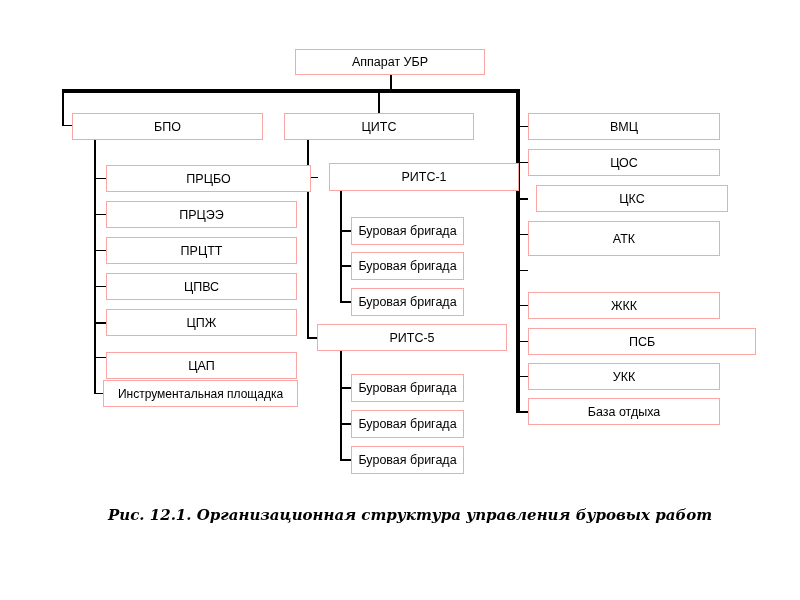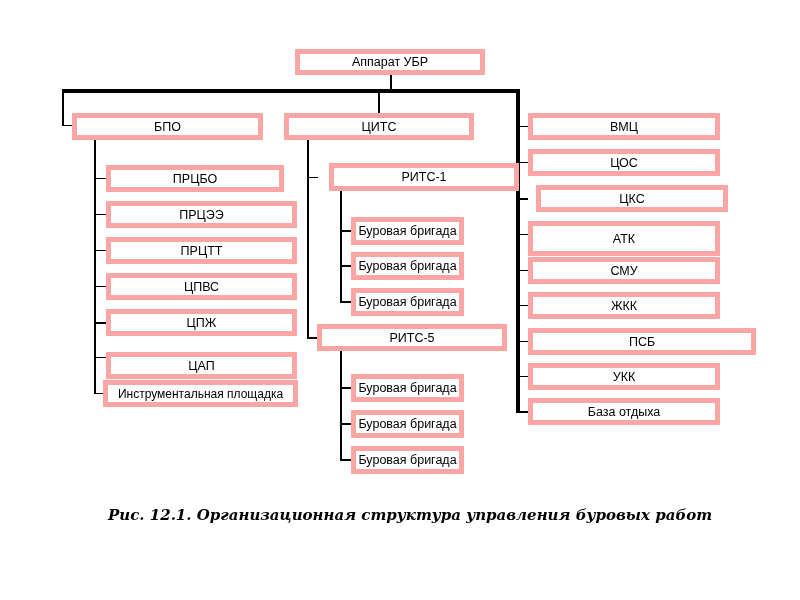--- a/index.html
+++ b/index.html
@@ -8,21 +8,21 @@
     background:#ffffff;
     font-family:"Liberation Sans", sans-serif;
     position:relative;
     overflow:hidden;
   }
   .canvas{position:absolute;left:0;top:0;width:800px;height:600px;}
   .box{
     position:absolute;
     box-sizing:border-box;
     background:#ffffff;
-    border:5px solid #fca5a5;
+    border:1px solid #fca5a5;
     display:flex;
     align-items:center;
     justify-content:center;
     font-size:12.5px;
     color:#000000;
     white-space:nowrap;
     z-index:2;
   }
   .ln{
     position:absolute;
@@ -65,21 +65,21 @@
   </div>
   <div class="ln" style="left:94px;top:140px;width:2px;height:254px"></div>
   <div class="ln" style="left:94px;top:178px;width:12px;height:1px"></div>
   <div class="ln" style="left:94px;top:214px;width:12px;height:1px"></div>
   <div class="ln" style="left:94px;top:250px;width:12px;height:1px"></div>
   <div class="ln" style="left:94px;top:286px;width:12px;height:1px"></div>
   <div class="ln" style="left:94px;top:322px;width:12px;height:2px"></div>
   <div class="ln" style="left:94px;top:357px;width:12px;height:1px"></div>
   <div class="ln" style="left:94px;top:393px;width:12px;height:1px"></div>
 
-  <div class="box" style="left:106px;top:165px;width:178px;height:27px">
+  <div class="box" style="left:106px;top:165px;width:205px;height:27px">
     <span>ПРЦБО</span>
   </div>
   <div class="box" style="left:106px;top:201px;width:191px;height:27px">
     <span>ПРЦЭЭ</span>
   </div>
   <div class="box" style="left:106px;top:237px;width:191px;height:27px">
     <span>ПРЦТТ</span>
   </div>
   <div class="box" style="left:106px;top:273px;width:191px;height:27px">
     <span>ЦПВС</span>
@@ -152,23 +152,20 @@
   </div>
   <div class="box" style="left:528px;top:149px;width:192px;height:27px">
     <span>ЦОС</span>
   </div>
   <div class="box" style="left:536px;top:185px;width:192px;height:27px">
     <span>ЦКС</span>
   </div>
   <div class="box" style="left:528px;top:221px;width:192px;height:35px">
     <span>АТК</span>
   </div>
-  <div class="box" style="left:528px;top:257px;width:192px;height:27px">
-    <span>СМУ</span>
-  </div>
   <div class="box" style="left:528px;top:292px;width:192px;height:27px">
     <span>ЖКК</span>
   </div>
   <div class="box" style="left:528px;top:328px;width:228px;height:27px">
     <span>ПСБ</span>
   </div>
   <div class="box" style="left:528px;top:363px;width:192px;height:27px">
     <span>УКК</span>
   </div>
   <div class="box" style="left:528px;top:398px;width:192px;height:27px">

